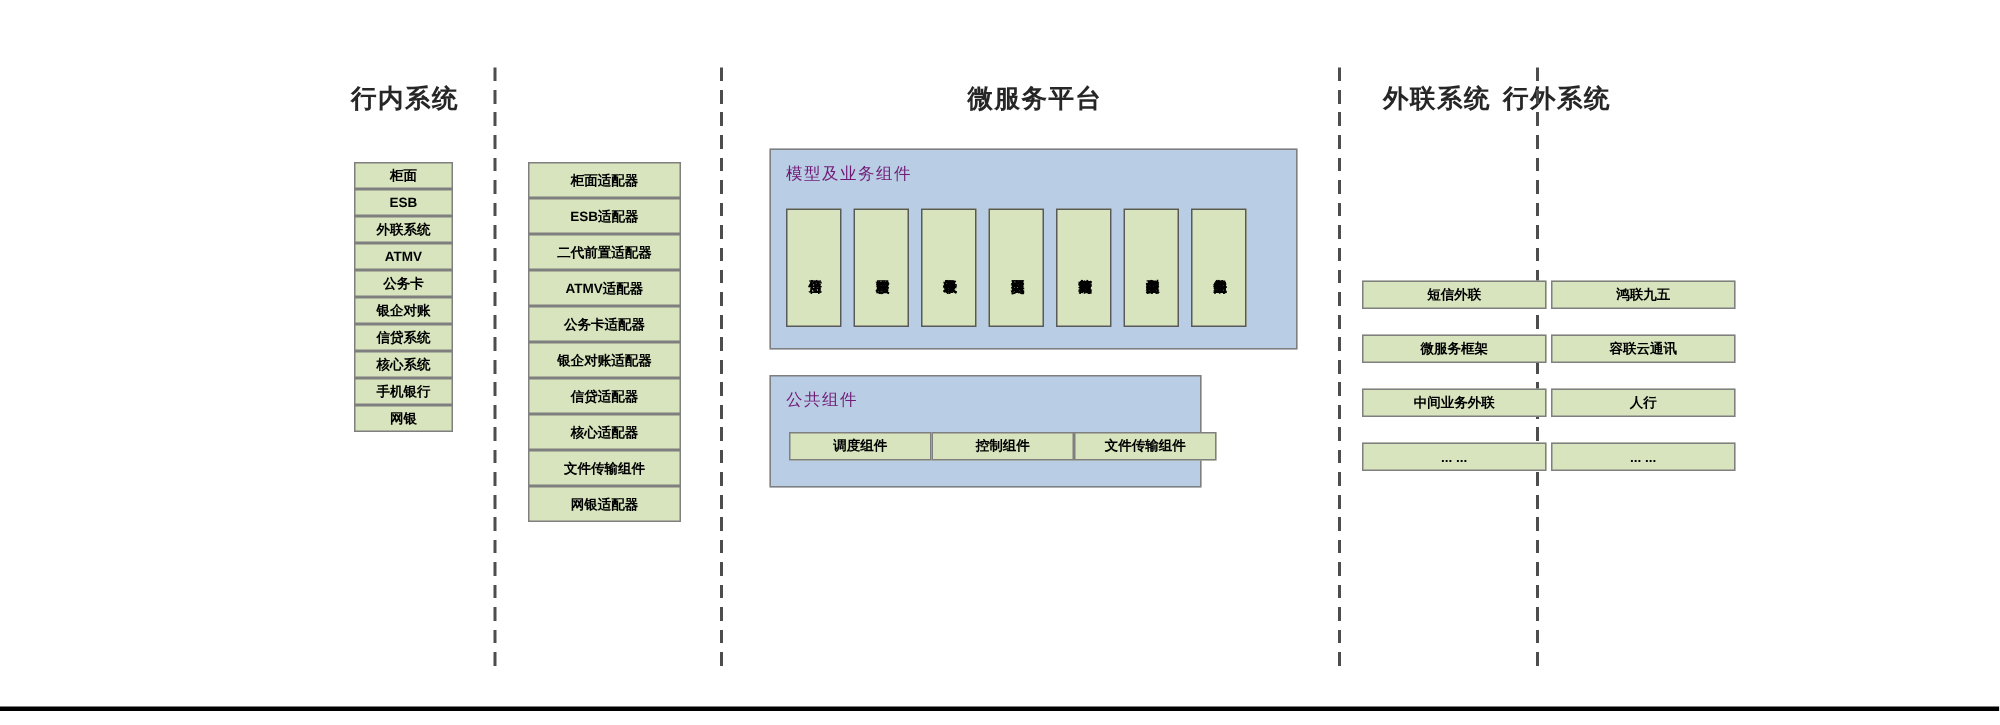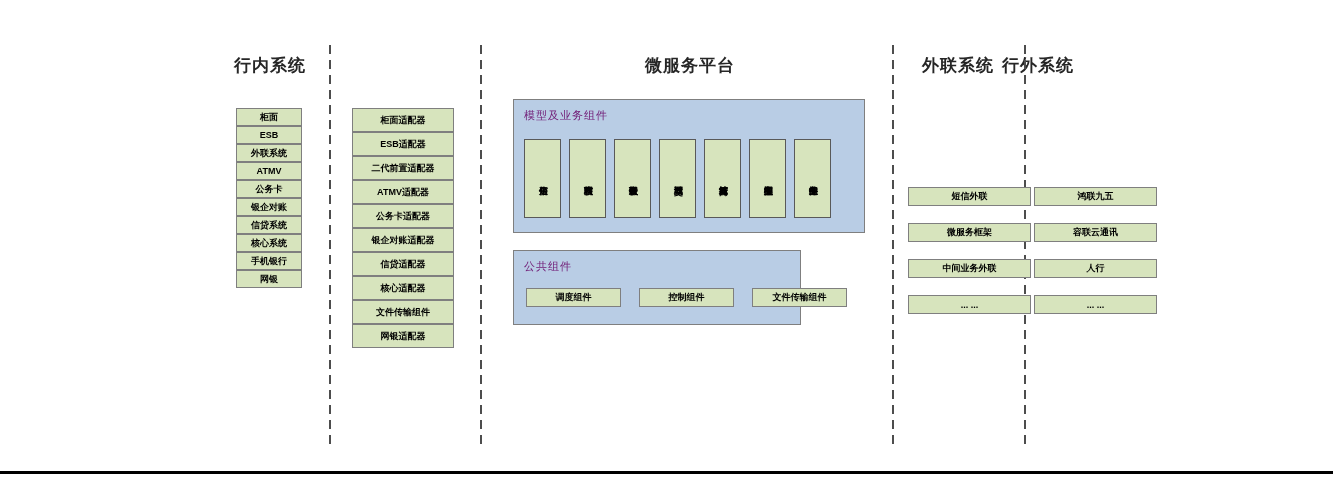--- a/index.html
+++ b/index.html
@@ -101,21 +101,20 @@
     align-items: center;
     justify-content: center;
     line-height: 1.1;
   }
 
   .hrow {
     position: absolute;
     left: 12px;
     top: 37px;
     display: flex;
-    gap: 18px;
   }
 
   .hrow .gbox { width: 95px; height: 19px; }
 
   .baseline {
     position: absolute;
     left: 0;
     top: 471px;
     width: 100%;
     height: 3px;

